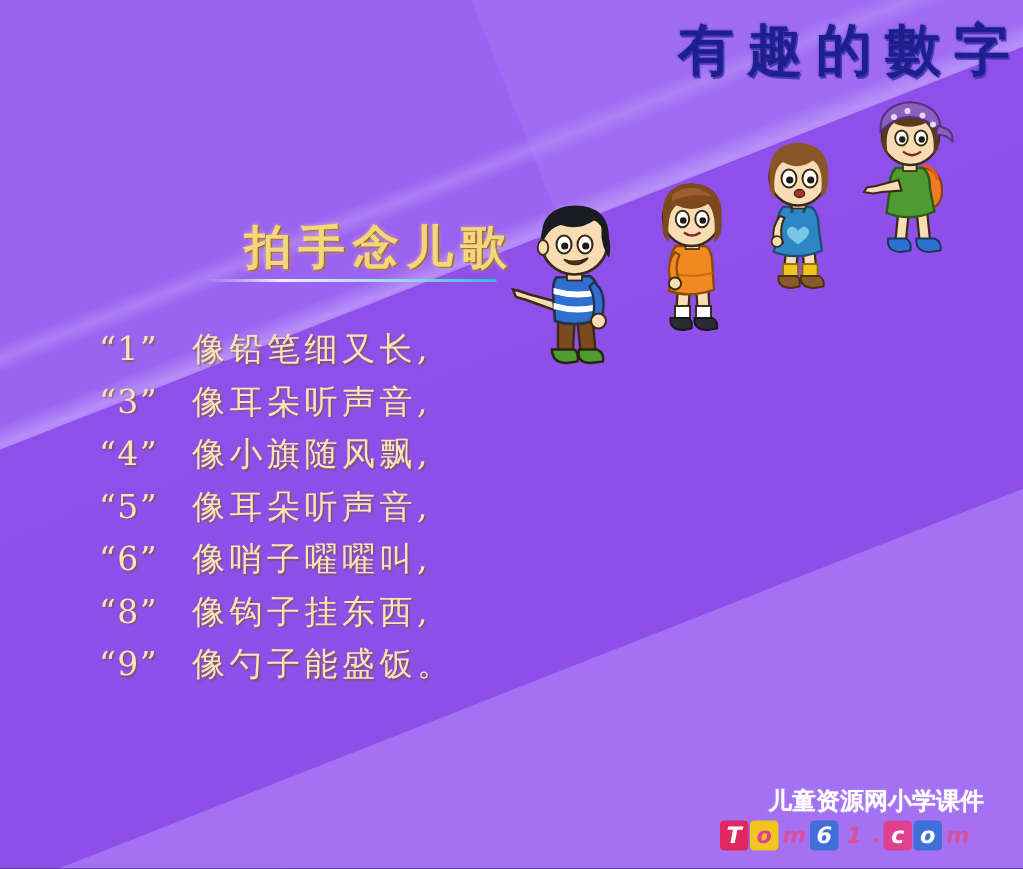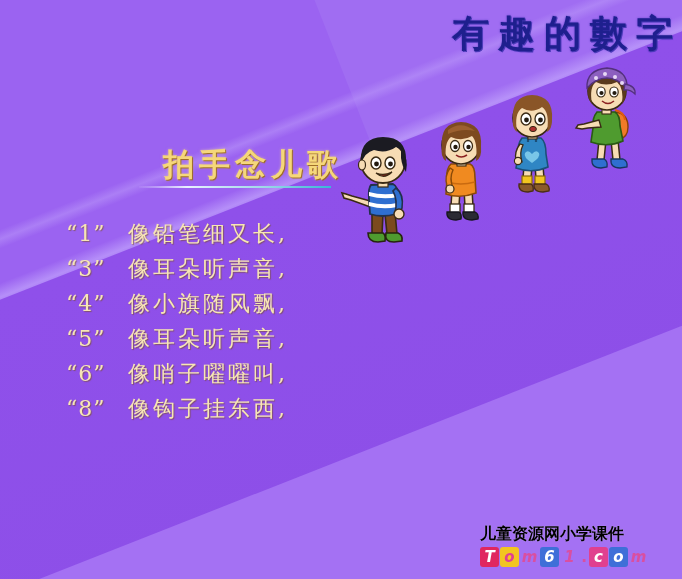--- a/index.html
+++ b/index.html
@@ -132,24 +132,25 @@
   
   .watermark {
     position: absolute;
     left: 480px;
     top: 524px;
   }
   .wm-text {
     font-family: "DejaVu Sans", "Liberation Sans", sans-serif;
     font-size: 16px;
     font-weight: 700;
-    color: #000000;
+    color: #ffffff;
     letter-spacing: 0px;
     white-space: nowrap;
     text-shadow: 0 0 1px rgba(255,255,255,0.5);
+    margin-left: 32px;
   }
   .wm-logo {
     margin-top: 2px;
     display: flex;
     align-items: flex-end;
     gap: 1px;
   }
   .wm-tile {
     display: inline-block;
     width: 19px;
@@ -213,20 +214,23 @@
       <span class="rhyme-num">“4”</span><span>像小旗随风飘,</span>
     </div>
     <div class="rhyme-line">
       <span class="rhyme-num">“5”</span><span>像耳朵听声音,</span>
     </div>
     <div class="rhyme-line">
       <span class="rhyme-num">“6”</span><span>像哨子嚁嚁叫,</span>
     </div>
     <div class="rhyme-line">
       <span class="rhyme-num">“8”</span><span>像钩子挂东西,</span>
+    </div>
+    <div class="rhyme-line">
+      <span class="rhyme-num">“9”</span><span>像勺子能盛饭。</span>
     </div>
   </div>
 
   <div class="kid" style="left:338px; top:130px;">
     <svg width="86" height="115" viewBox="0 0 86 115">
 
       <path d="M36 72 L14 66 L8 64 L4 63 L6 68 L13 70 L35 78 Z" fill="#f7dcb4" stroke="#3a2a14" stroke-width="1.6"></path>
 
       <path d="M34 82 L34 104 L44 104 L45 84 Z" fill="#7b4a1e" stroke="#3a2a14" stroke-width="1.6"></path>
       <path d="M47 84 L49 104 L59 104 L57 82 Z" fill="#7b4a1e" stroke="#3a2a14" stroke-width="1.6"></path>

